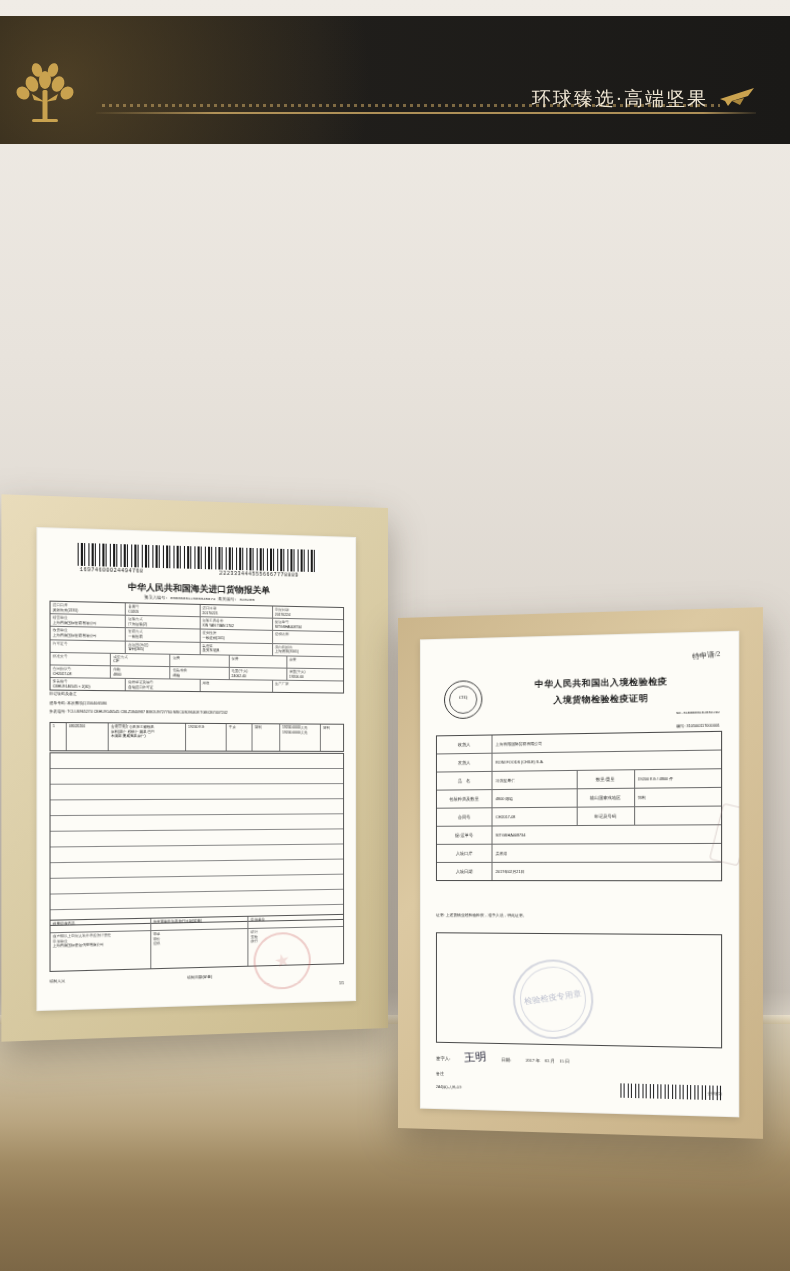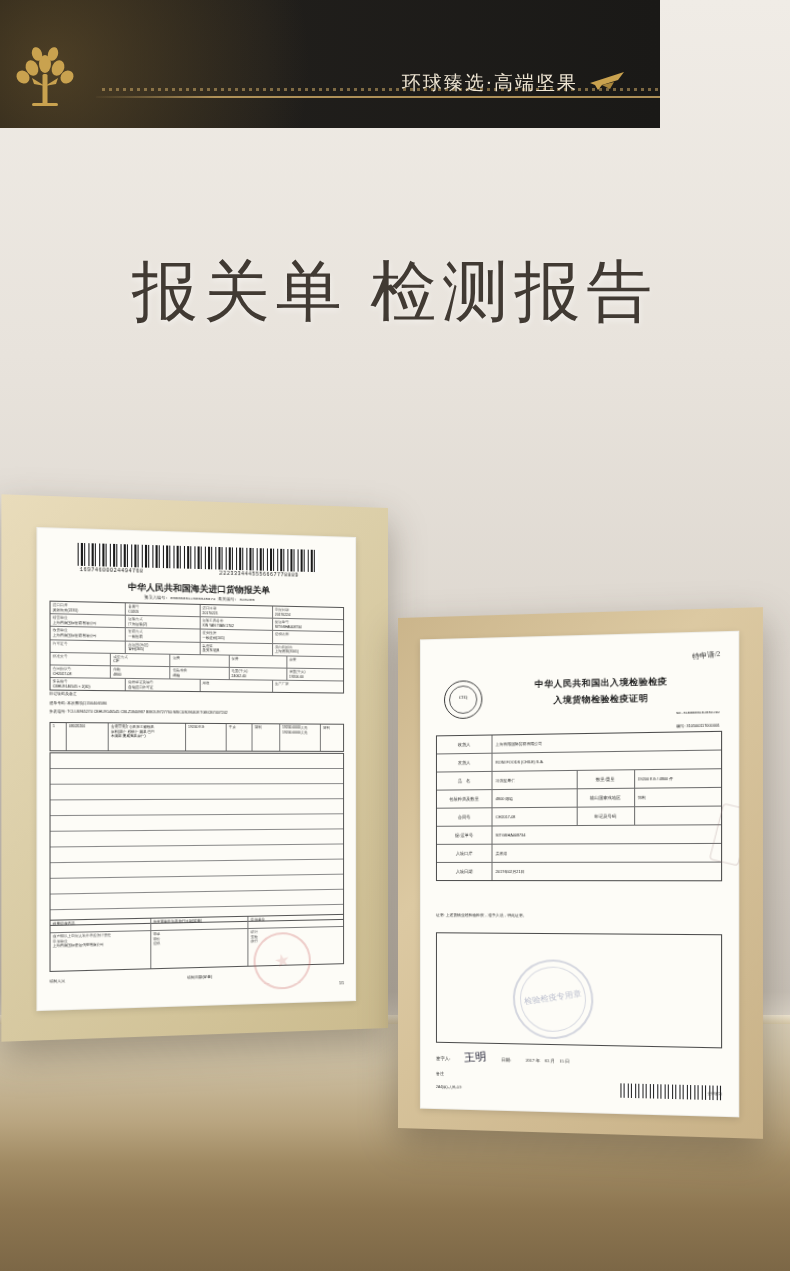--- a/index.html
+++ b/index.html
@@ -14,22 +14,22 @@
     position: relative;
     width: 790px;
     height: 1271px;
     overflow: hidden;
     background: linear-gradient(180deg, #f0ece6 0%, #e8e3dc 28%, #ddd7cf 52%, #cfc8bf 70%, #c8c1b7 78%, #d9d2c6 80%, #c9c0b0 100%);
   }
 
   
   .banner {
     position: absolute;
-    left: 0; top: 0;
-    width: 660px;
+    left: 0; top: 16px;
+    width: 790px;
     height: 128px;
     background: #1d1c1a;
     overflow: hidden;
   }
   .banner-inner {
     position: absolute;
     left: 0; top: 0; right: 0; bottom: 0;
     background:
       radial-gradient(circle at 8% 50%, rgba(120,95,50,0.55) 0%, rgba(29,28,26,0) 42%),
       linear-gradient(90deg, #171614 0%, #201e1b 40%, #1a1917 100%);
@@ -517,21 +517,20 @@
     </svg>
 
     <div class="banner-tagline">环球臻选·高端坚果</div>
 
     <svg class="plane-icon" viewBox="0 0 38 24">
       <path d="M2 15 L36 4 L30 12 L14 17 L10 22 L7 17 Z" fill="#c9a24f"></path>
       <path d="M14 17 L22 21 L26 14 Z" fill="#a9863c"></path>
     </svg>
   </div>
 
-  <div class="hero-title">报关单 检测报告</div>
 
   <div class="shelf"></div>
   <div class="shelf-edge"></div>
 
   <div class="doc-frame doc-a">
     <div class="paper paper-a">
 
       <div class="barcode"></div>
       <div class="barcode-num left">16974600024494768</div>
       <div class="barcode-num right">2223334445556667778889</div>

